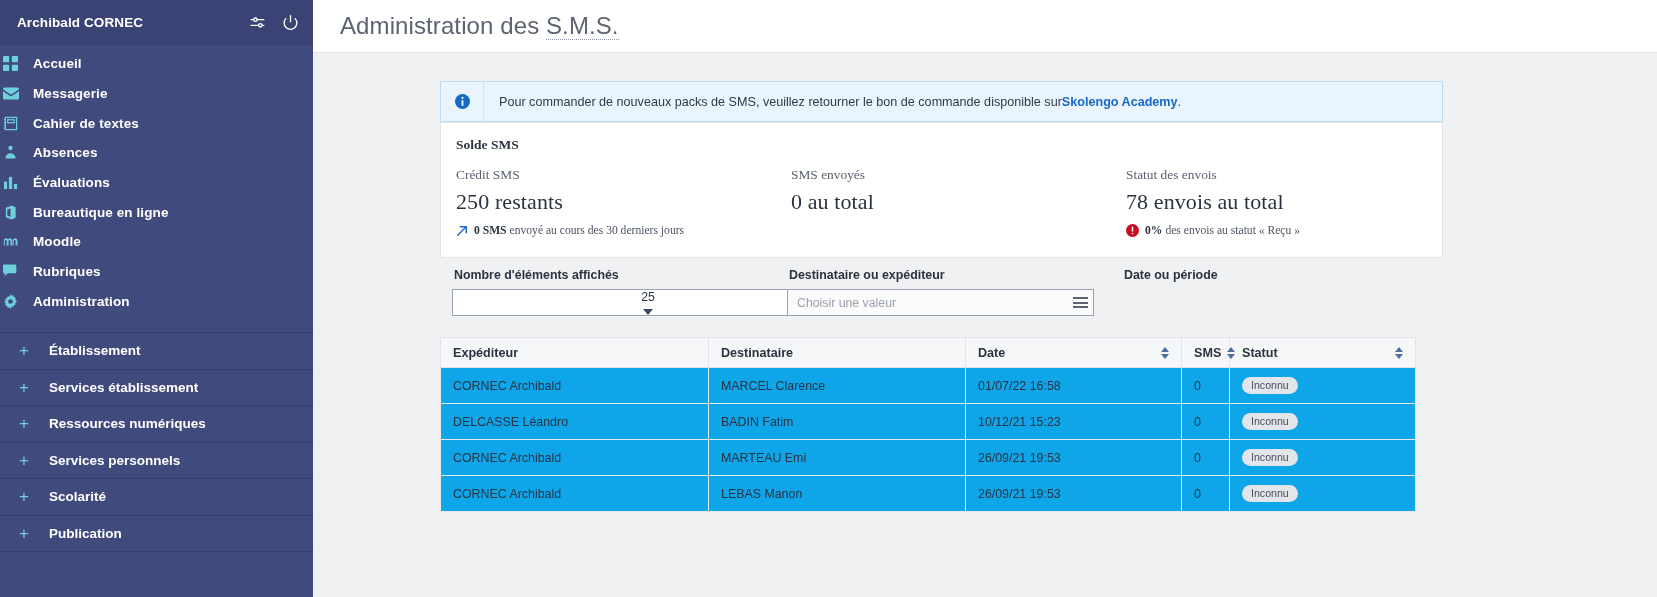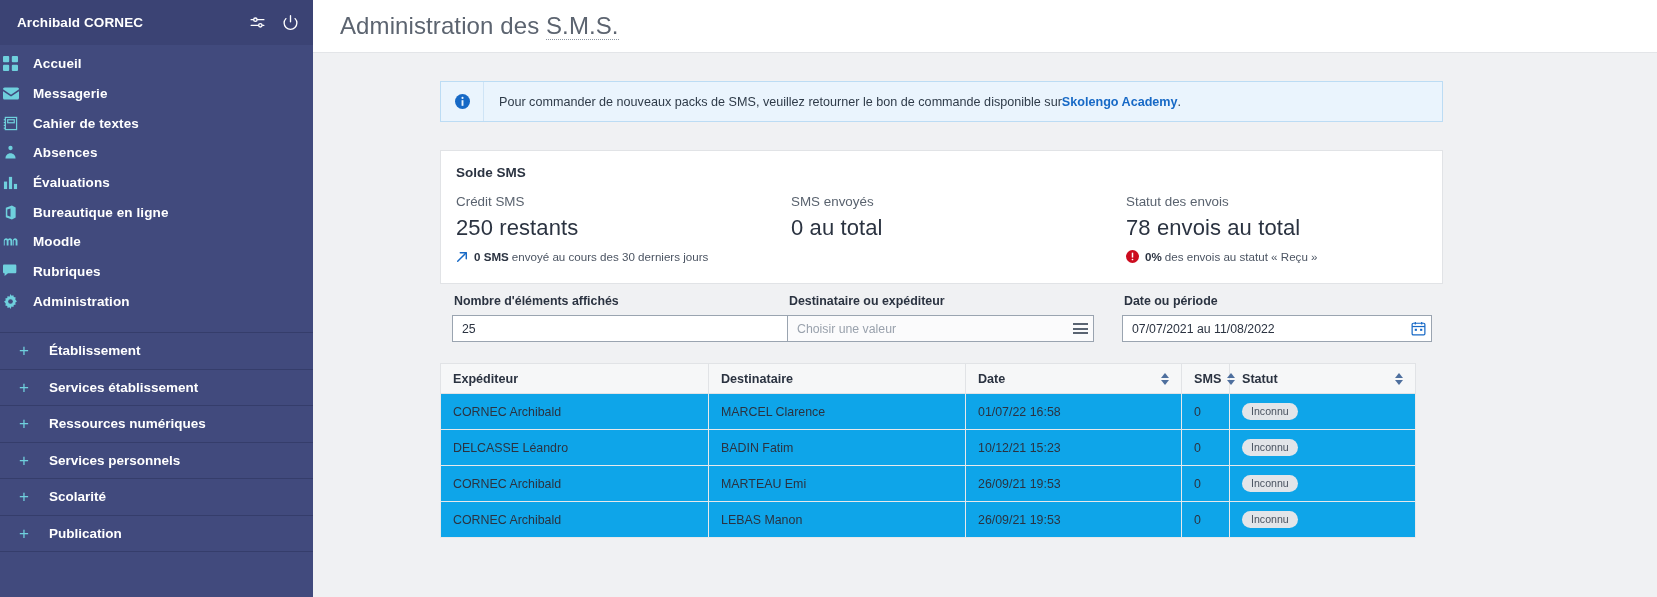--- a/index.html
+++ b/index.html
@@ -149,21 +149,21 @@
   .banner-text a {
     color: #1769c6;
     font-weight: bold;
     text-decoration: none;
   }
 
   
   .card {
     background: #ffffff;
     border: 1px solid #e1e3e6;
-    margin-top: 28px;
+    font-family: Liberation Serif, serif;
   }
   .card-title {
     font-size: 13.5px;
     font-weight: bold;
     color: #2b3341;
     padding: 14px 0 0 15px;
   }
   .stats {
     display: flex;
     padding: 14px 0 20px 0;
@@ -214,21 +214,21 @@
     height: 27px;
     border: 1px solid #9aa4b0;
     background: #ffffff;
     display: flex;
     align-items: center;
     padding: 0 0 0 9px;
     font-size: 12.3px;
     color: #2b3341;
     position: relative;
   }
-  .field.select { width: 383px; }
+  .field.select { width: 383px; flex-direction: column; }
   .field.combo  { width: 307px; background: #fbfbfc; gap: 16px; }
   .field.date   { width: 310px; }
   .field .val { flex: 1; white-space: nowrap; }
   .field .ph { flex: 1; color: #9aa2ad; white-space: nowrap; }
   .field .ctrl {
     width: 26px; min-width: 26px;
     display: flex; align-items: center; justify-content: center;
     color: #3c4a5c;
   }
   .caret {
@@ -533,33 +533,20 @@
                     <i></i>
                     <i></i>
                     <i></i>
                   </span>
               </span>
             </div>
           </div>
 
           <div class="filter f3">
             <label class="filter-label">Date ou période</label>
-            <div class="field date">
-              <span class="val">07/07/2021 au 11/08/2022</span>
-              <span class="ctrl">
-                <svg width="15" height="15" viewBox="0 0 16 16" fill="none" stroke="#1769c6" stroke-width="1.3">
-                  <rect x="1.2" y="2.4" width="13.6" height="12.4" rx="1.2"></rect>
-                  <line x1="1.2" y1="5.9" x2="14.8" y2="5.9"></line>
-                  <line x1="4.6" y1="1" x2="4.6" y2="3.6"></line>
-                  <line x1="11.4" y1="1" x2="11.4" y2="3.6"></line>
-                  <rect x="4" y="8.3" width="2.3" height="2.2" fill="#1769c6" stroke="none"></rect>
-                  <rect x="9.7" y="8.3" width="2.3" height="2.2" fill="#1769c6" stroke="none"></rect>
-                </svg>
-              </span>
-            </div>
           </div>
         </div>
 
         <div class="table-wrap">
           <table class="sms">
             <colgroup>
               <col class="col-exp">
                 <col class="col-dest">
                 <col class="col-date">
                 <col class="col-sms">

